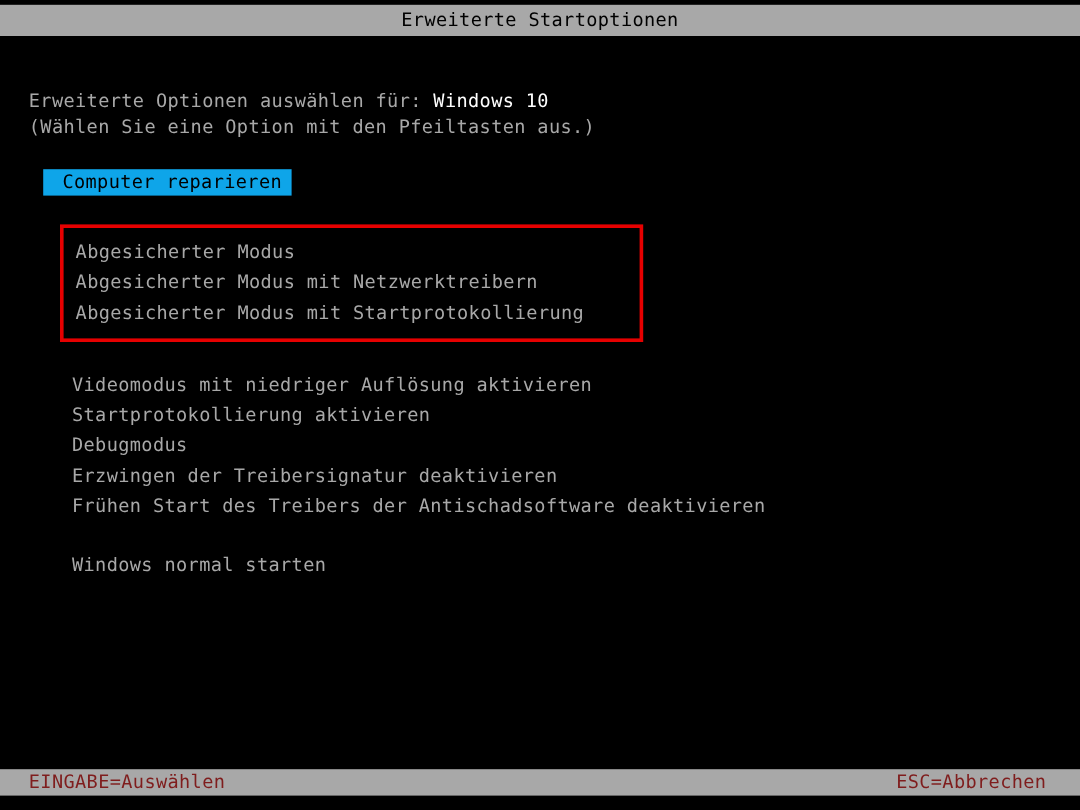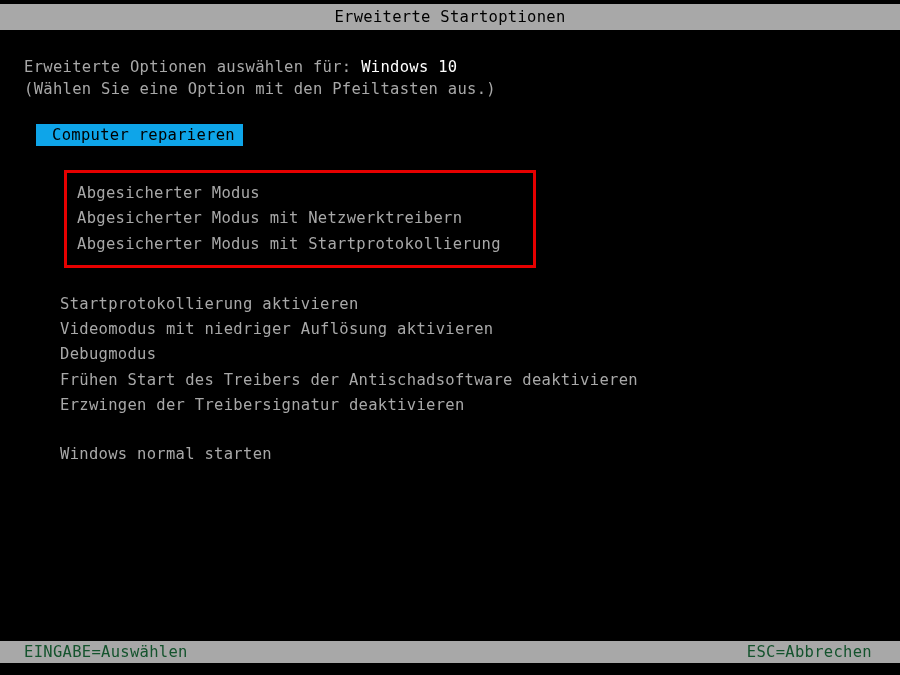--- a/index.html
+++ b/index.html
@@ -19,21 +19,21 @@
     }
     .title-bar {
       background: #a8a8a8;
       color: #000;
       text-align: center;
       padding: 4px 0;
       margin-top: 4px;
       font-weight: normal;
     }
     .content {
-      padding: 28px 24px 0 24px;
+      padding: 45px 24px 0 24px;
     }
     .intro-line {
       margin-bottom: 4px;
     }
     .intro-line .os-name {
       color: #fff;
     }
     .hint-line {
       margin-bottom: 26px;
     }
@@ -49,21 +49,21 @@
       margin-left: 36px;
       margin-bottom: 24px;
     }
     .option-item {
       padding: 1px 0;
       line-height: 1.5;
     }
     .highlighted-group {
       border: 3px solid #e60000;
       padding: 8px 10px 8px 10px;
-      margin-left: 40px;
+      margin-left: 26px;
       margin-right: 340px;
       margin-bottom: 24px;
     }
     .highlighted-group .option-item {
       margin-left: 0;
     }
     .normal-start {
       margin-left: 36px;
       margin-bottom: 28px;
     }
@@ -78,21 +78,21 @@
     .description-text {
       color: #fff;
       line-height: 1.5;
     }
     .footer {
       position: absolute;
       bottom: 12px;
       left: 0;
       right: 0;
       background: #a8a8a8;
-      color: #14532d;
+      color: #7f1d1d;
       display: flex;
       justify-content: space-between;
       padding: 2px 28px 2px 24px;
     }
   </style>
 </head>
 <body>
 
 <div class="title-bar">
   <span>Erweiterte Startoptionen</span>
@@ -106,25 +106,25 @@
 
   <div class="selected-option">Computer reparieren</div>
 
   <div class="highlighted-group">
     <div class="option-item">Abgesicherter Modus</div>
     <div class="option-item">Abgesicherter Modus mit Netzwerktreibern</div>
     <div class="option-item">Abgesicherter Modus mit Startprotokollierung</div>
   </div>
 
   <div class="option-group">
+    <div class="option-item">Videomodus mit niedriger Auflösung aktivieren</div>
     <div class="option-item">Startprotokollierung aktivieren</div>
-    <div class="option-item">Videomodus mit niedriger Auflösung aktivieren</div>
     <div class="option-item">Debugmodus</div>
+    <div class="option-item">Erzwingen der Treibersignatur deaktivieren</div>
     <div class="option-item">Frühen Start des Treibers der Antischadsoftware deaktivieren</div>
-    <div class="option-item">Erzwingen der Treibersignatur deaktivieren</div>
   </div>
 
   <div class="normal-start option-item">Windows normal starten</div>
 
 </div>
 
 <div class="footer">
   <span>EINGABE=Auswählen</span>
   <span>ESC=Abbrechen</span>
 </div>

